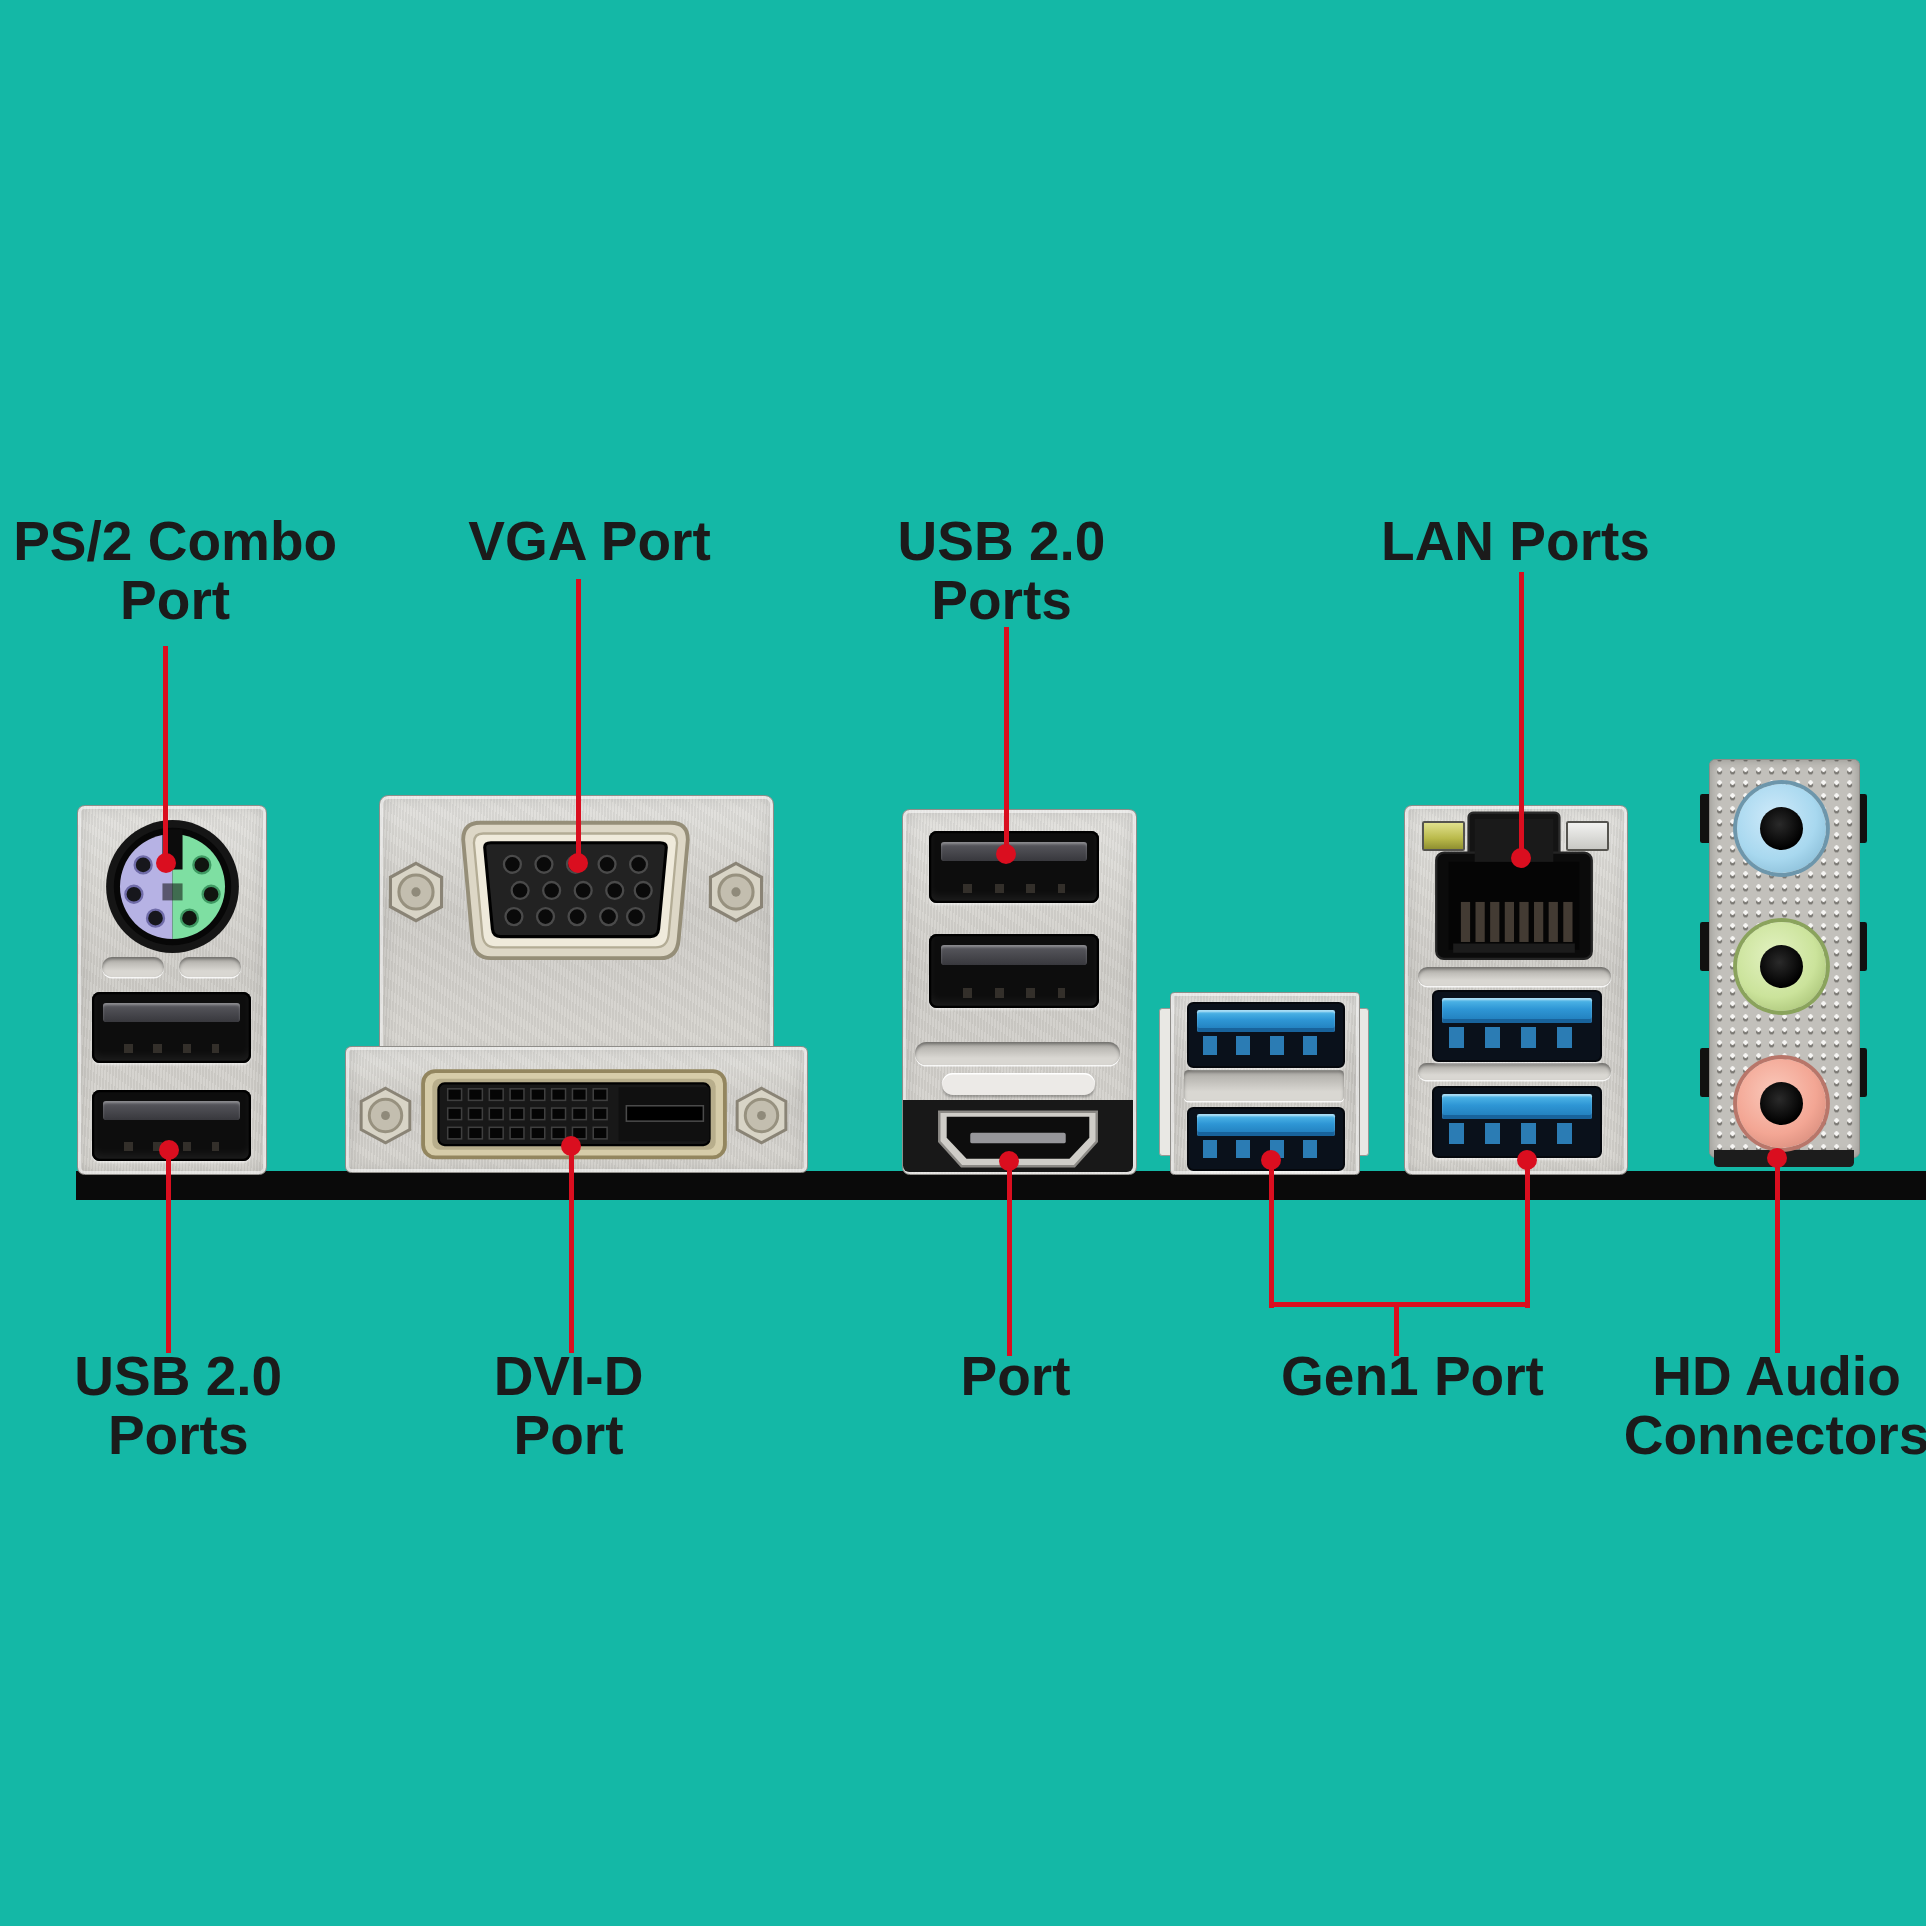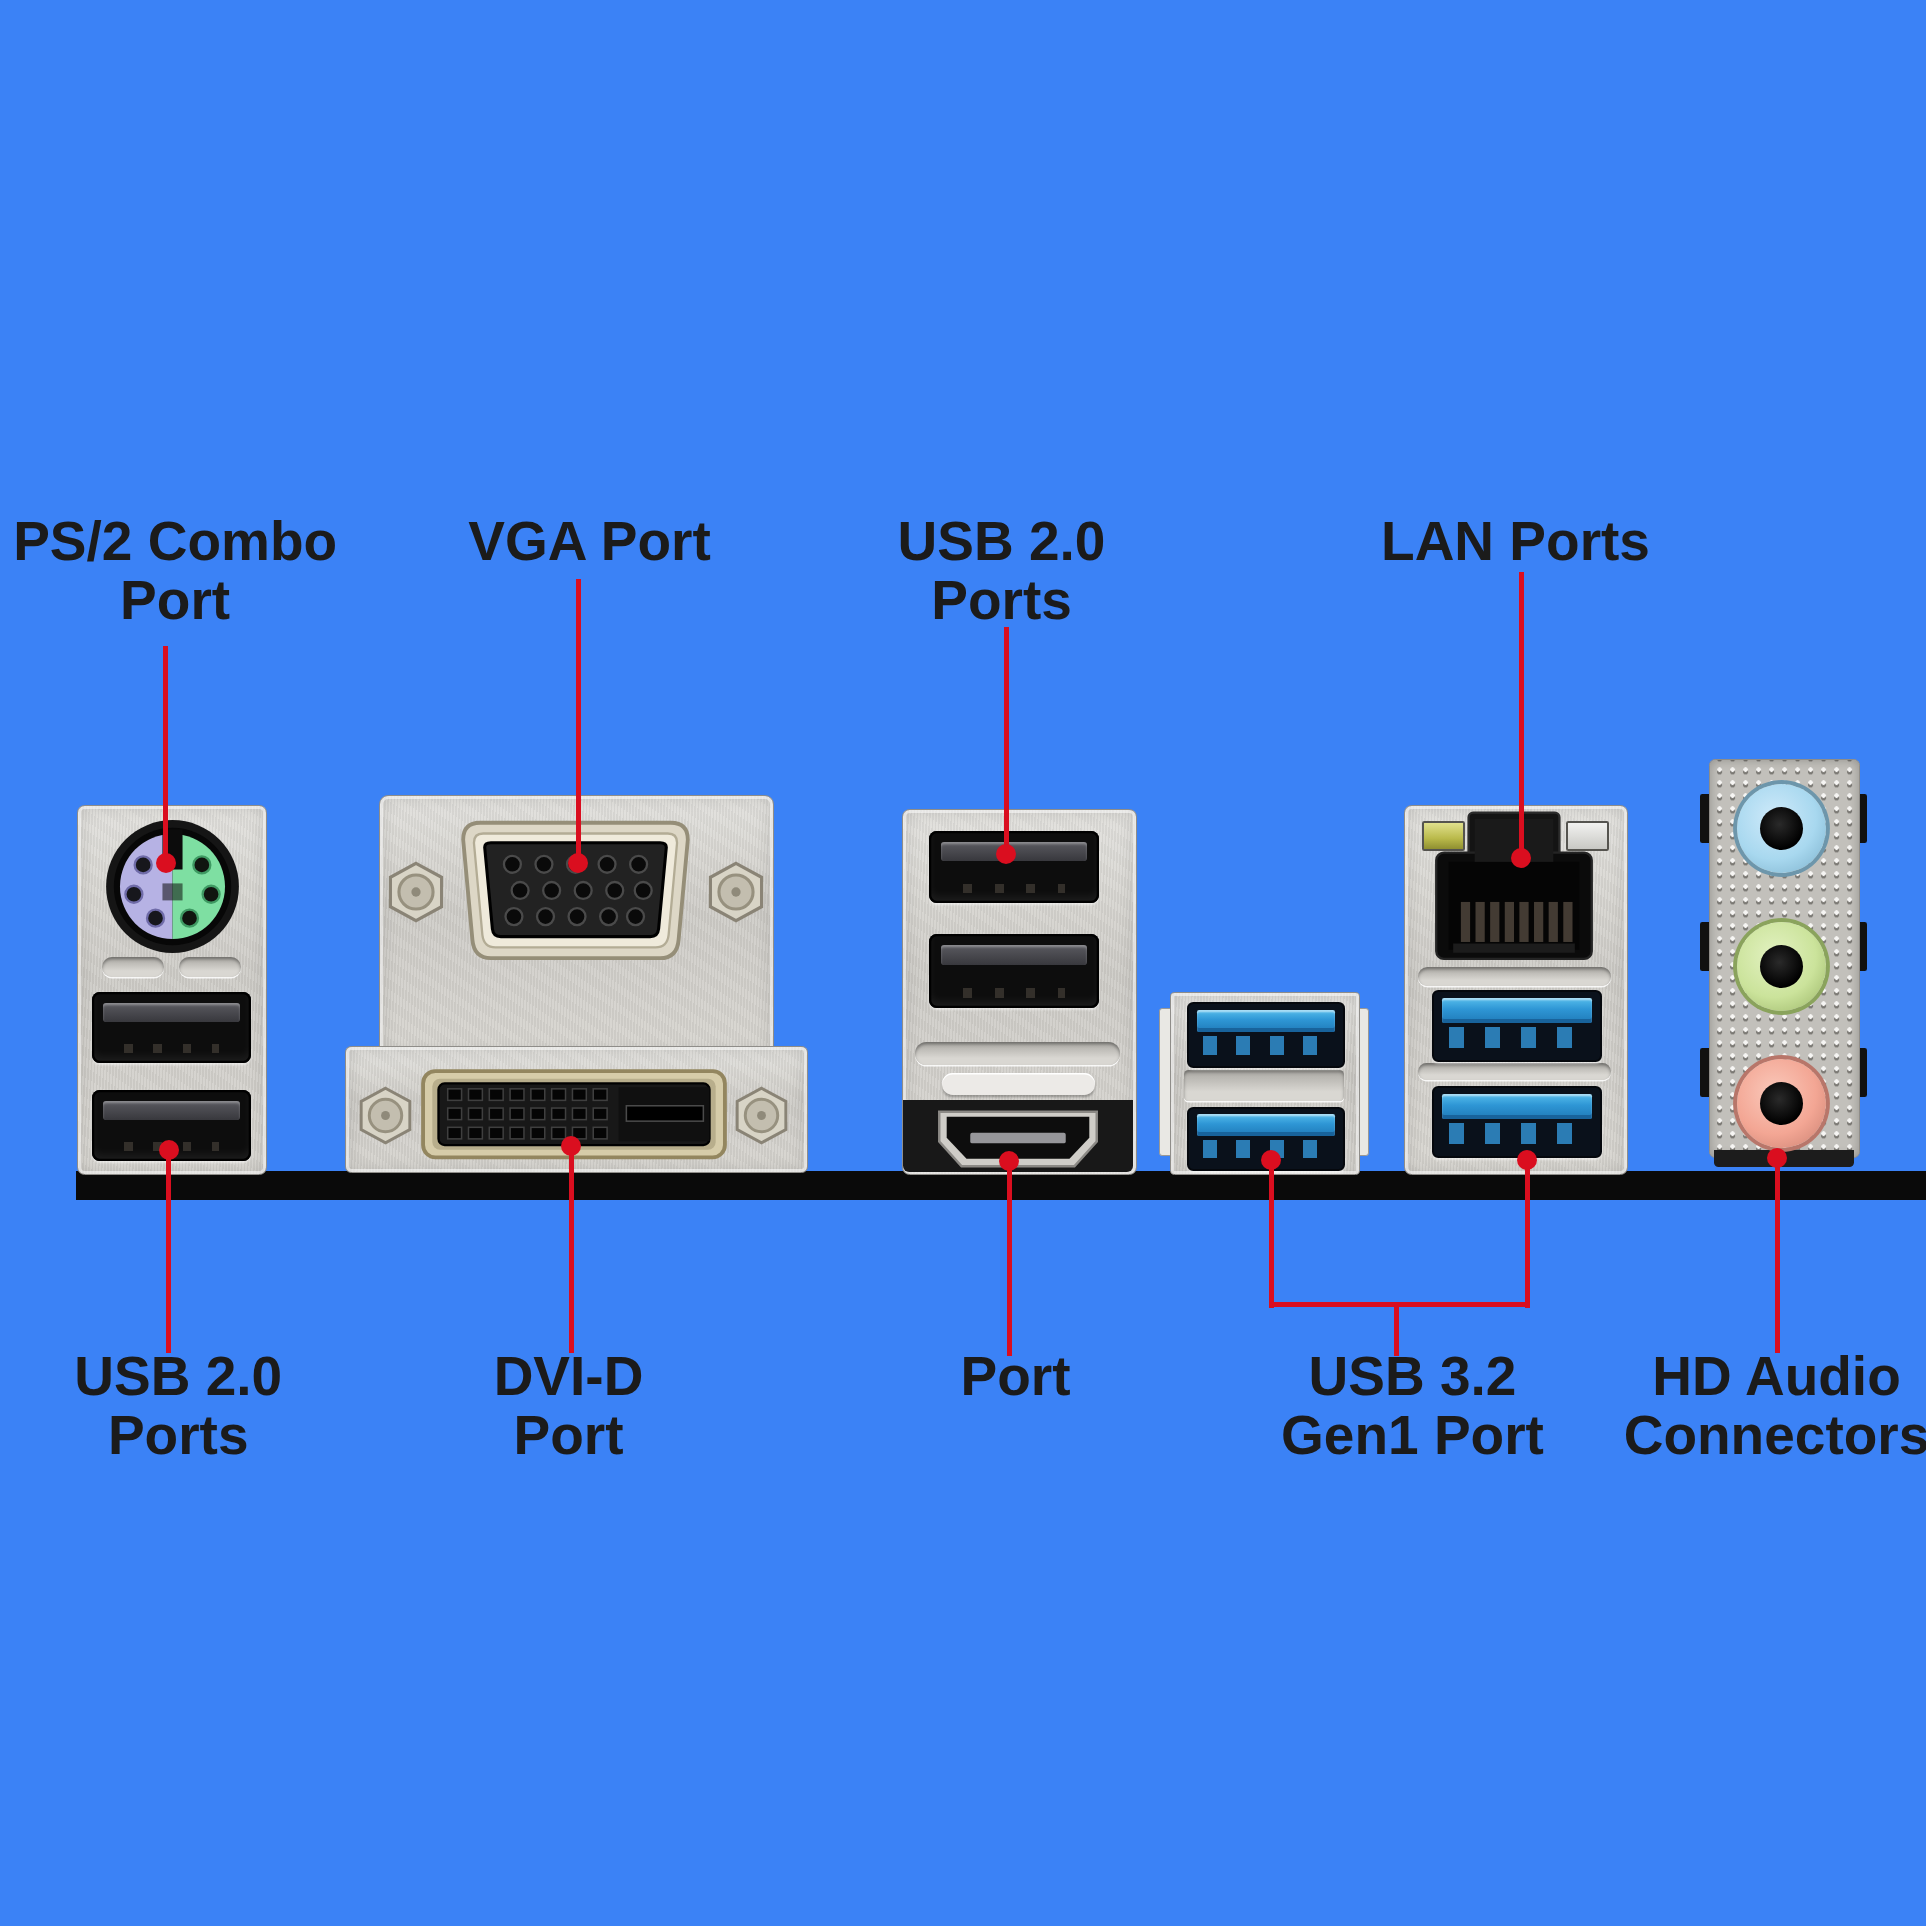--- a/index.html
+++ b/index.html
@@ -1,16 +1,16 @@
 <!DOCTYPE html>
 <html style="--accent_red: #da0e1f; --text_black: #1b1b1b; --ps2_purple: #b6b2e4; --ps2_green: #7edfa2; --usb3_blue: #2e96d5; --audio_blue_ring: #a8d8ef; --audio_green_ring: #cbe39b; --audio_pink_ring: #f3a694; --led_yellow: #b9b94a; --board_edge_black: #0a0a0a; --metal_gray: #d2d0cb;font-size:12.3px"><head>
 <meta charset="utf-8">
 <style>
   html,body{margin:0;padding:0;background:#ffffff;}
-  #canvas{position:relative;width:1926px;height:1926px;background:#3b82f6;overflow:hidden;
+  #canvas{position:relative;width:1926px;height:1926px;background:#14b8a6;overflow:hidden;
           font-family:"Liberation Sans","DejaVu Sans",sans-serif;}
 
   
   .label{position:absolute;width:401px;text-align:center;color:#1b1b1b;
          font-size:55px;line-height:59px;font-weight:bold;letter-spacing:0px;}
 
   
   .vline{position:absolute;width:5.4px;background:var(--accent_red);z-index:9;}
   .hline{position:absolute;height:5.4px;background:var(--accent_red);z-index:9;}
   .dot{position:absolute;width:20px;height:20px;border-radius:50%;background:var(--accent_red);z-index:10;}
@@ -92,21 +92,20 @@
     <div>Ports</div>
   </div>
   <div class="label" style="left:368px;top:1347px;">
     <div>DVI-D</div>
     <div>Port</div>
   </div>
   <div class="label" style="left:815px;top:1347px;">
     <div>Port</div>
   </div>
   <div class="label" style="left:1212px;top:1347px;">
-    <div>USB 3.2</div>
     <div>Gen1 Port</div>
   </div>
   <div class="label" style="left:1576px;top:1347px;">
     <div>HD Audio</div>
     <div>Connectors</div>
   </div>
 
   <div class="vline" style="left:163px;top:646px;height:217px;"></div>
   <div class="dot" style="left:156px;top:853px;"></div>
 

